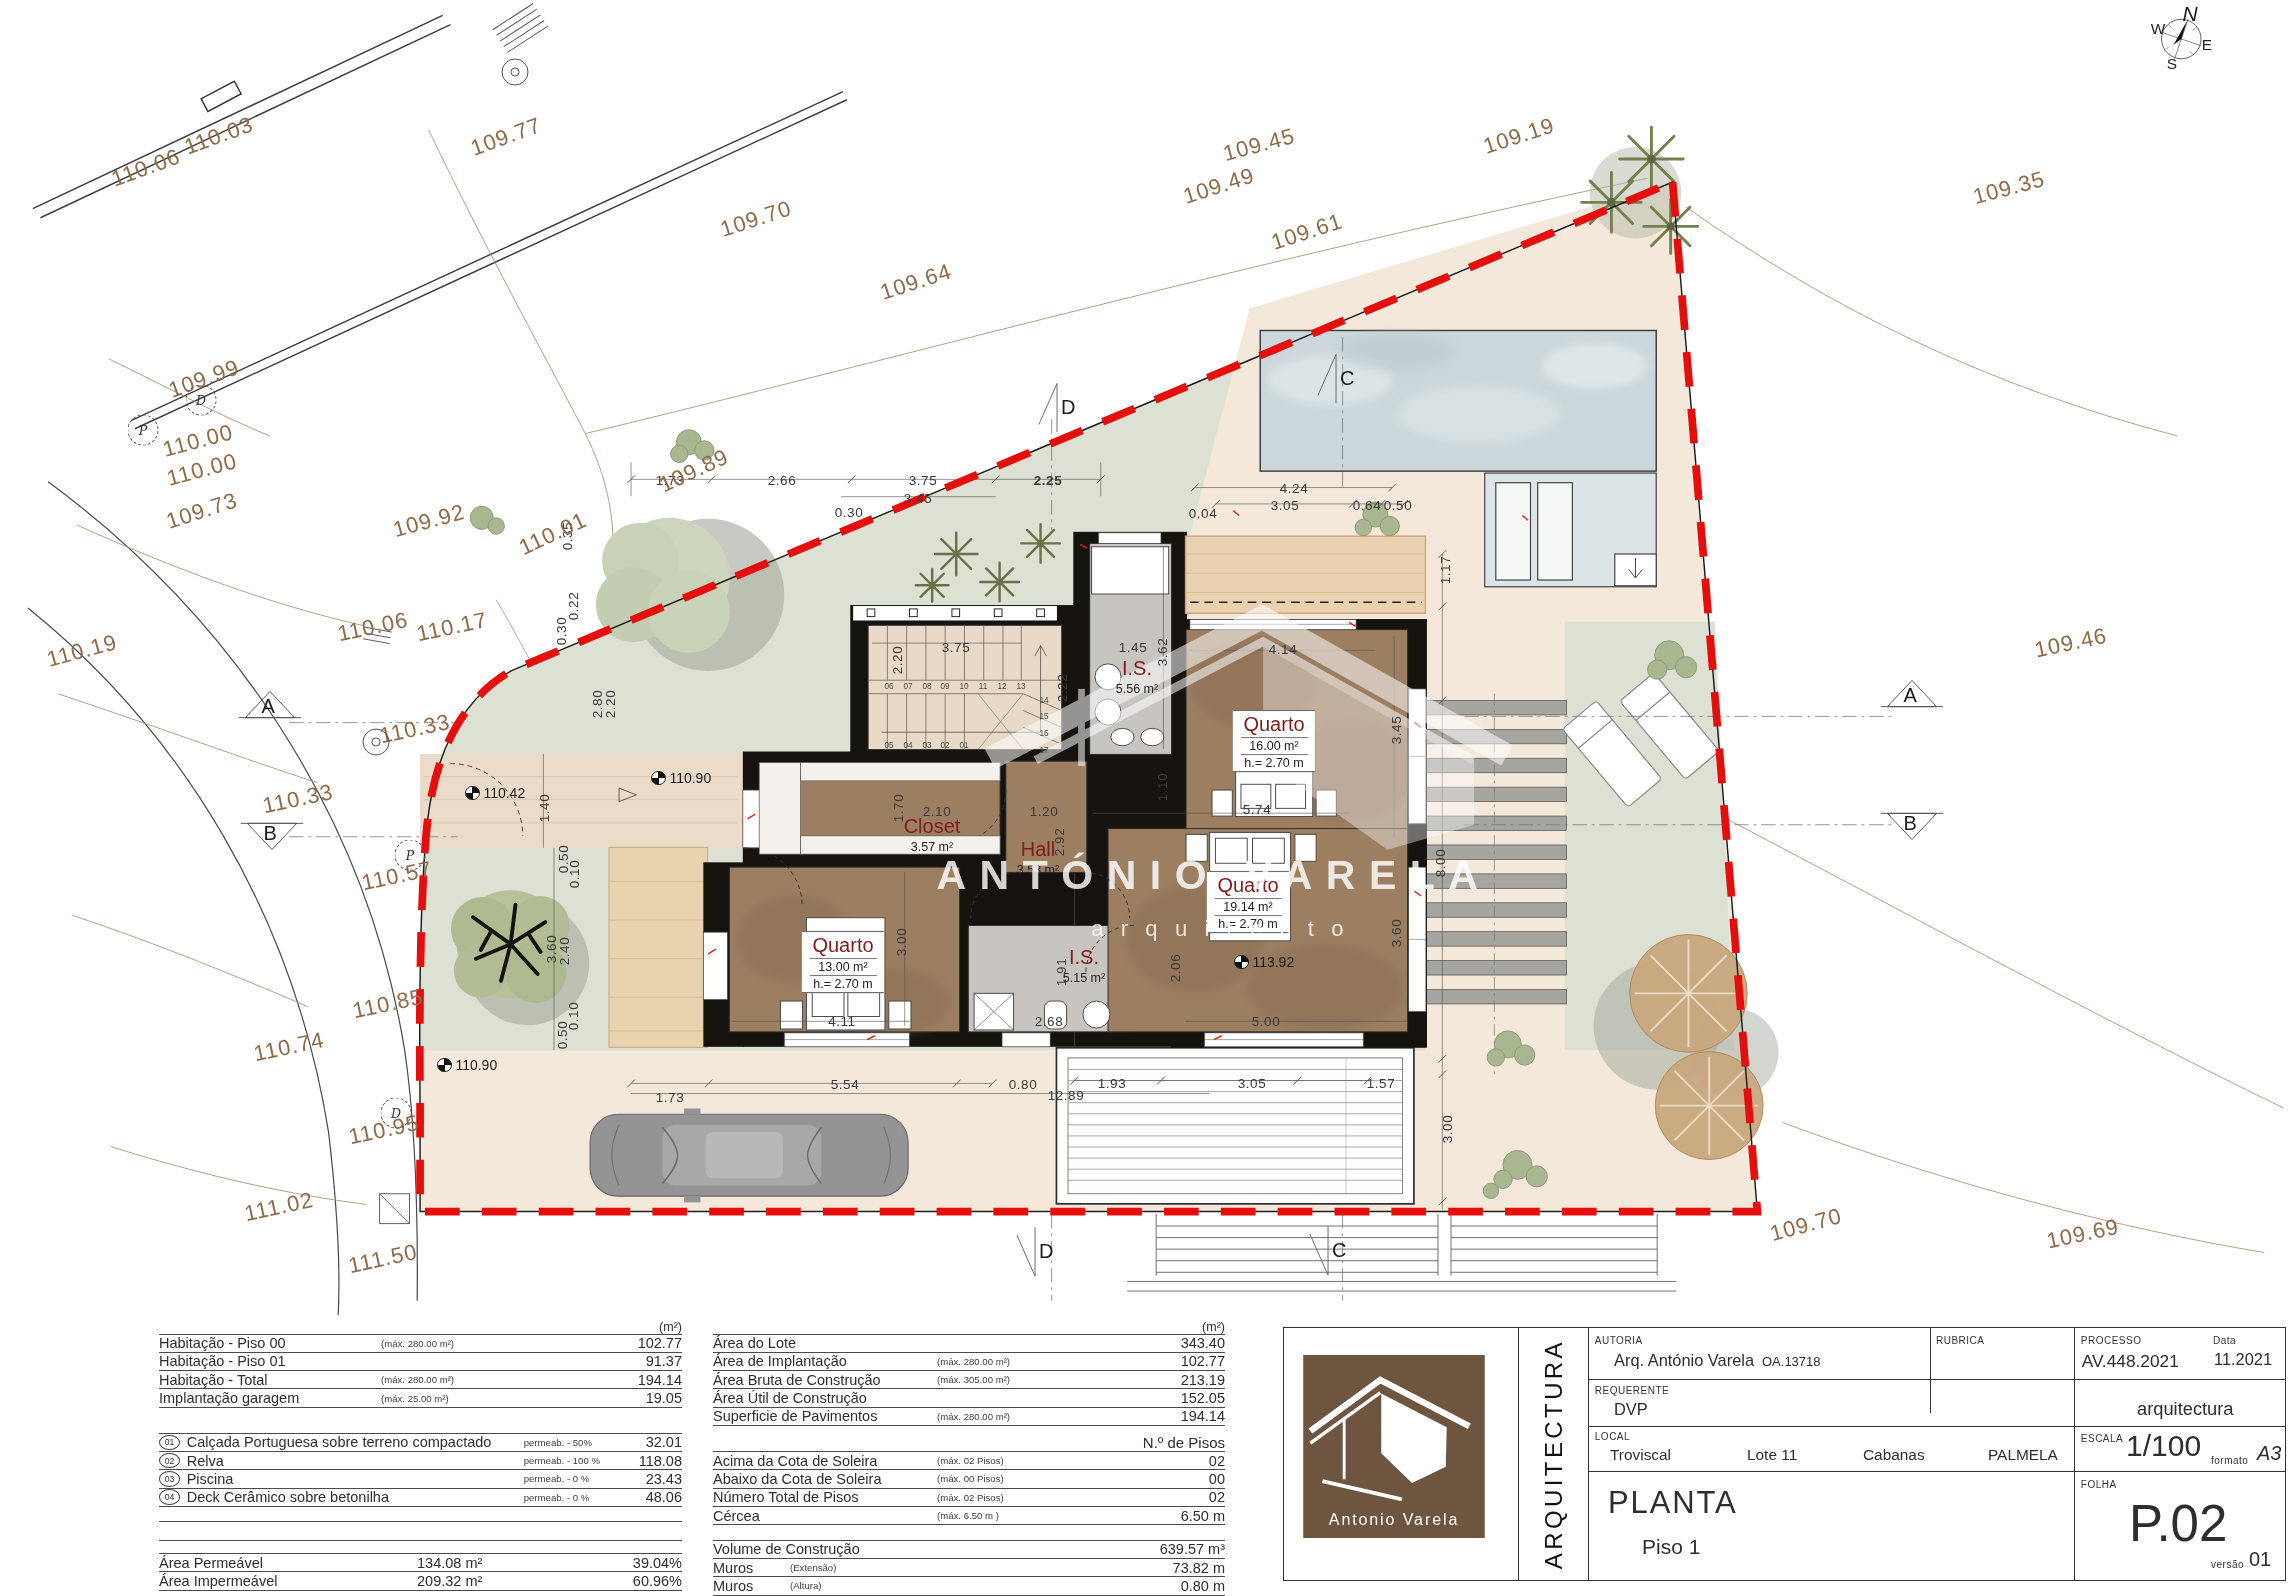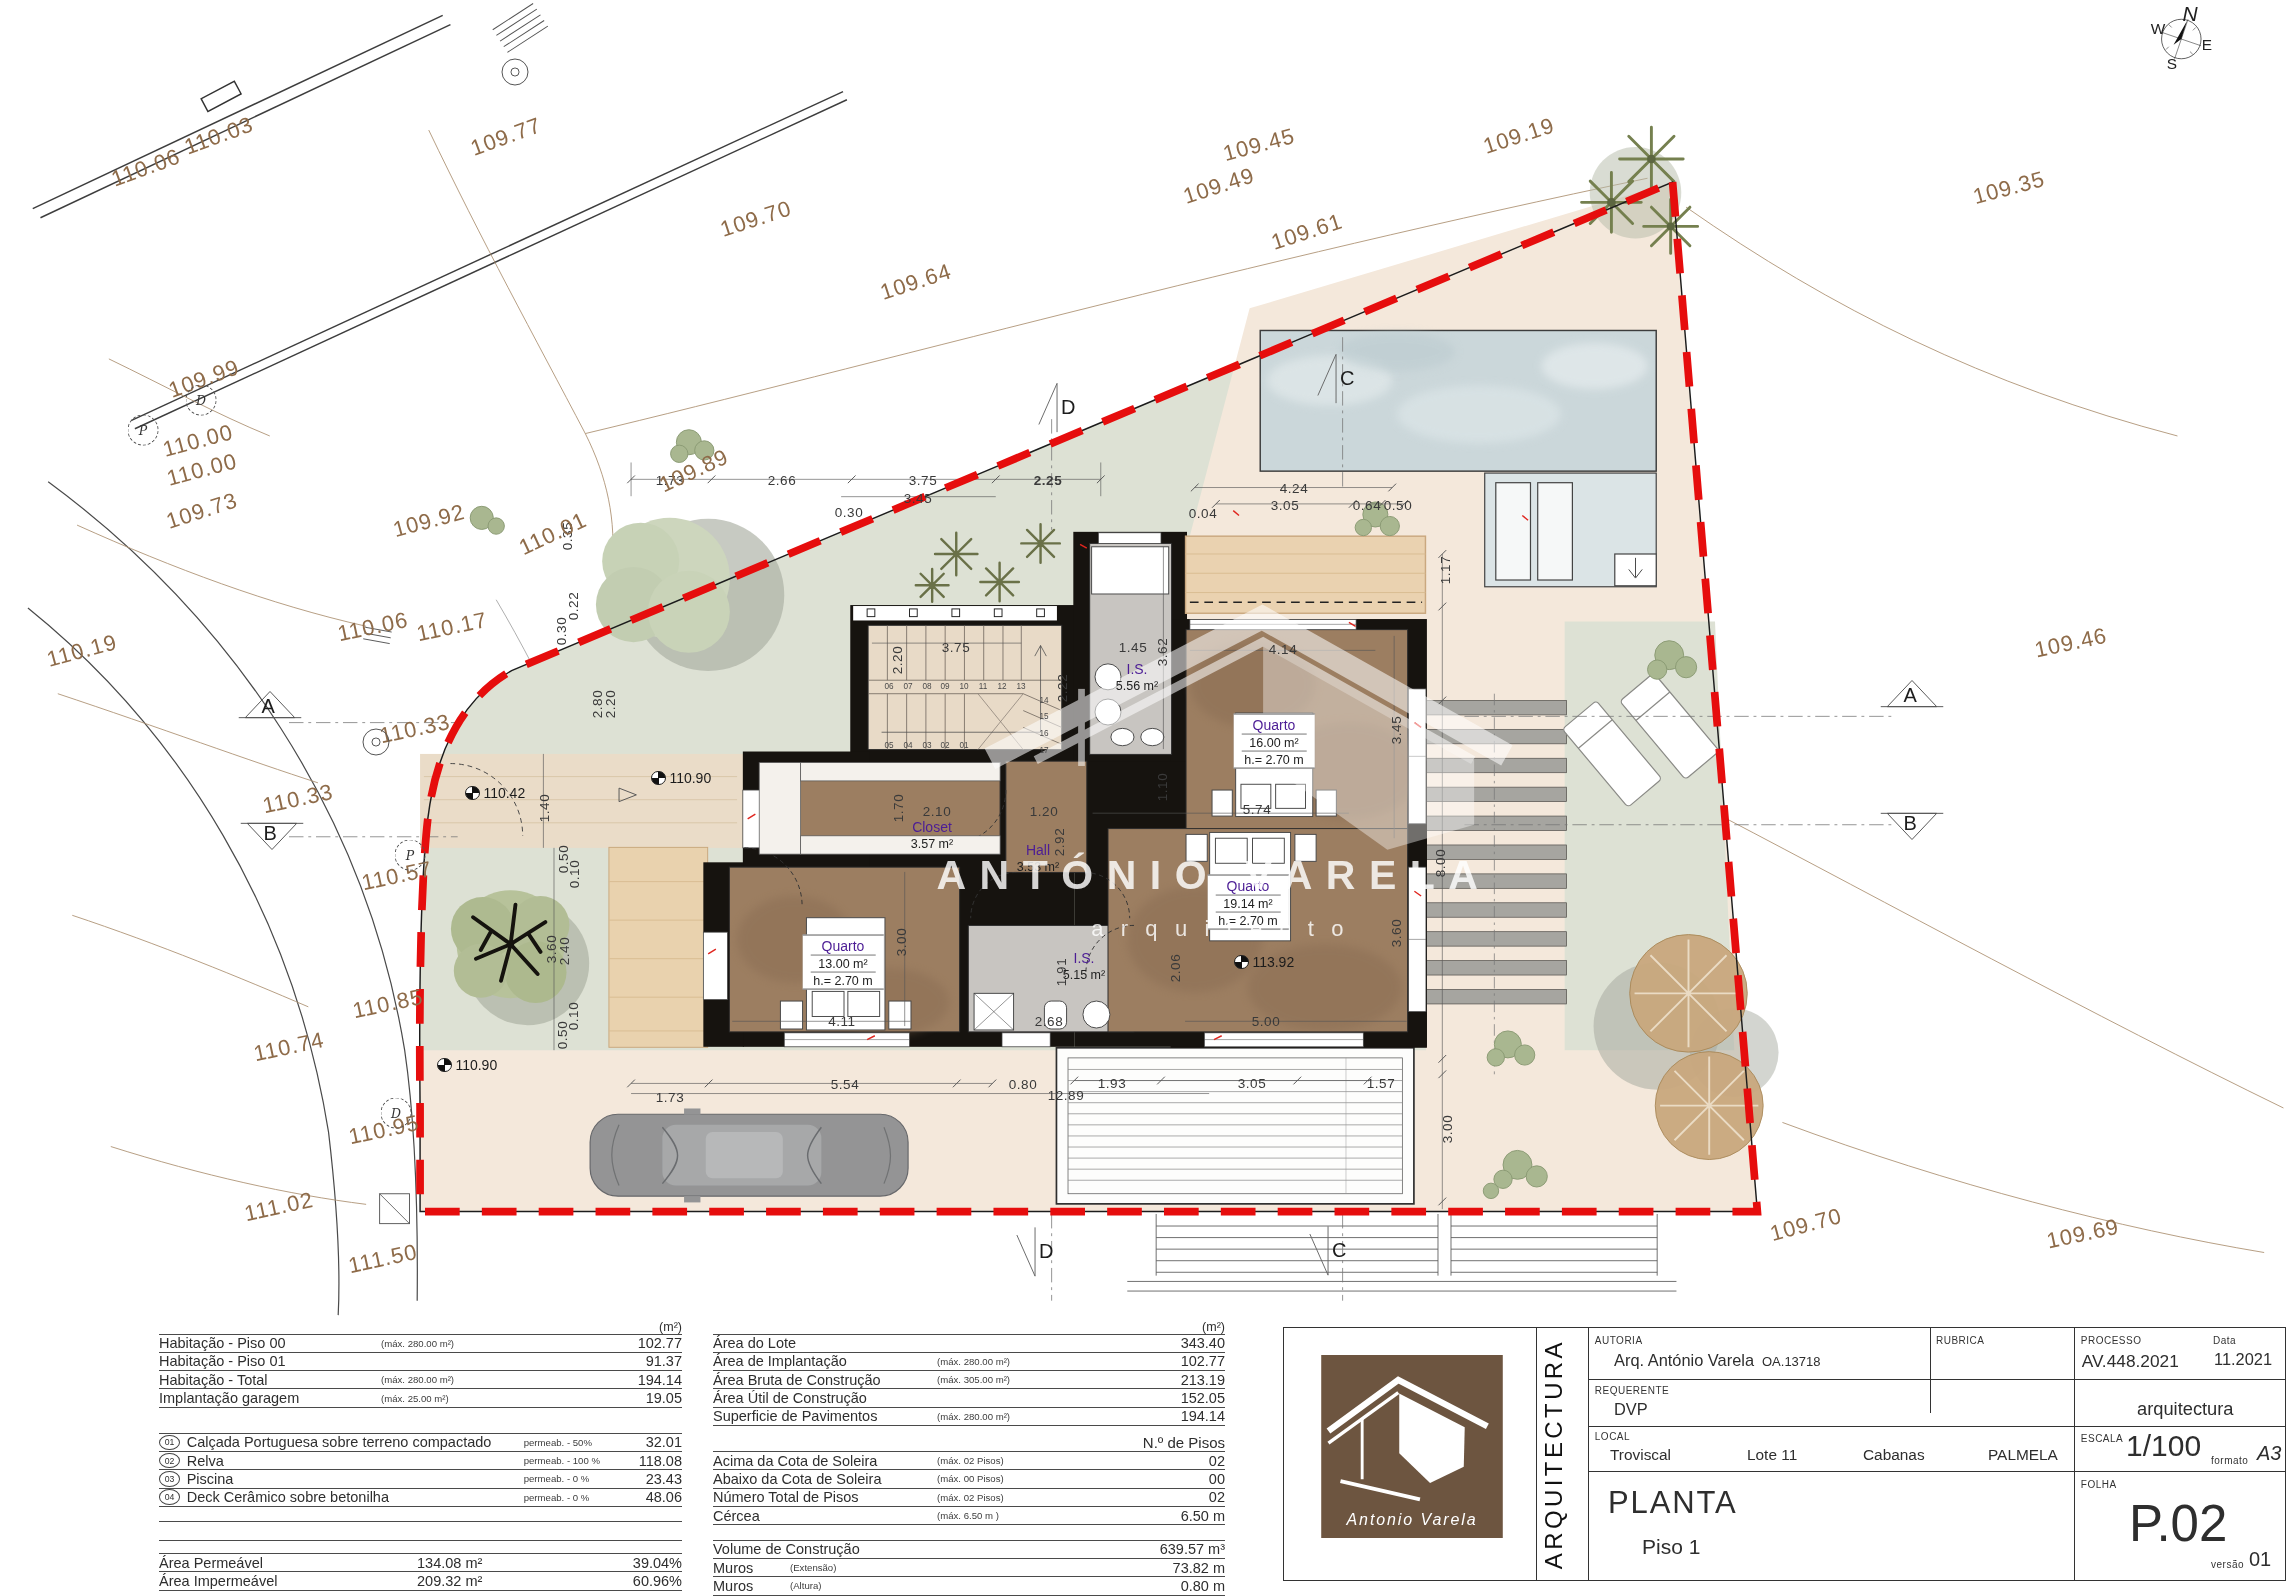--- a/index.html
+++ b/index.html
@@ -13,21 +13,21 @@
   .dim.v{transform:translate(-50%,-50%) rotate(-90deg);}
   .elev{position:absolute;font-size:22px;color:#8e6b49;white-space:nowrap;letter-spacing:1px;}
   .stairnum{position:absolute;font-size:8.2px;color:#4a4a4a;transform:translate(-50%,-50%);}
   .spot{position:absolute;display:flex;align-items:center;gap:3.9px;transform:translate(0,-50%);}
   .spot .qc{width:12.5px;height:12.5px;border-radius:50%;border:1px solid #222;
        background:conic-gradient(#111 0 90deg,#fff 90deg 180deg,#111 180deg 270deg,#fff 270deg);}
   .spot .sv{font-size:14px;color:#1c1c1c;white-space:nowrap;}
   .room-label{position:absolute;transform:translate(-50%,-50%);text-align:center;white-space:nowrap;}
   .room-label.boxed{background:#fff;border-top:0.5px solid #666;border-bottom:0.5px solid #666;
        box-shadow:0 0 0 0.5px rgba(120,120,120,.25);padding:0 7.7px;}
-  .room-label .rn{font-size:14px;color:#4c1d95;padding:1.9px 2.9px 1px;}
+  .room-label .rn{font-size:20px;color:#7f1d1d;padding:1.9px 2.9px 1px;}
   .room-label .ra,.room-label .rh{font-size:12.5px;color:#222;padding:1px 2.9px;border-top:0.5px solid #777;}
   .room-label.plain .ra,.room-label.plain .rh{border-top:none;}
   .section-marker{position:absolute;transform:translate(-50%,-50%);}
   .section-marker .sl{position:absolute;font-size:20px;color:#1d1d1d;}
   .circ-marker{position:absolute;transform:translate(-50%,-50%);border:1px dashed #555;border-radius:50%;
        display:flex;align-items:center;justify-content:center;
        font-family:"DejaVu Serif",serif;font-style:italic;font-size:12.5px;color:#333;}
   .circ-marker.solid{border-style:solid;}
   .wm1{position:absolute;font-size:41px;letter-spacing:13.5px;color:rgba(255,255,255,.82);
        transform:translate(-50%,-50%);white-space:nowrap;font-weight:bold;}
@@ -48,21 +48,21 @@
   .thdr .tval{font-size:12.5px;}
   .numcirc{display:inline-flex;width:19px;height:13.5px;border:0.5px solid #444;border-radius:50%;
        font-size:8.7px;align-items:center;justify-content:center;margin-right:6.7px;flex:0 0 auto;}
   .gapline{height:0;border-top:0.5px solid #4a4a4a;}
 
   
   #titleblock{position:absolute;left:1283px;top:1327px;width:1001px;height:252px;
        border:1px solid #333;}
   .tb-cell{position:absolute;box-sizing:border-box;}
   .tb-label{font-size:10px;color:#333;letter-spacing:0.5px;}
-  #logo-cell{left:18px;top:0;width:235px;height:252px;border-right:0.5px solid #333;font-style:italic;}
+  #logo-cell{left:0;top:0;width:235px;height:252px;border-right:0.5px solid #333;}
   #logo-box{position:absolute;left:19px;top:27px;width:182px;height:183px;}
   #vert-title{left:235px;top:0;width:70px;height:252px;border-right:0.5px solid #333;
        display:flex;align-items:center;justify-content:center;}
   #vert-title div{writing-mode:vertical-rl;transform:rotate(180deg);font-size:24px;
        letter-spacing:3.4px;color:#111;}
 </style>
 </head>
 <body>
 
 <div id="sheet">

